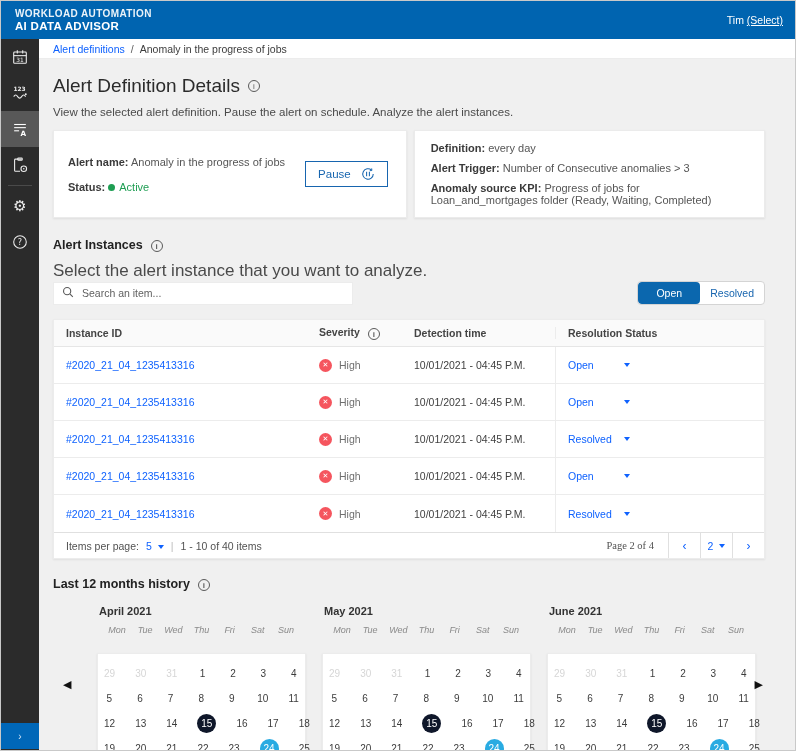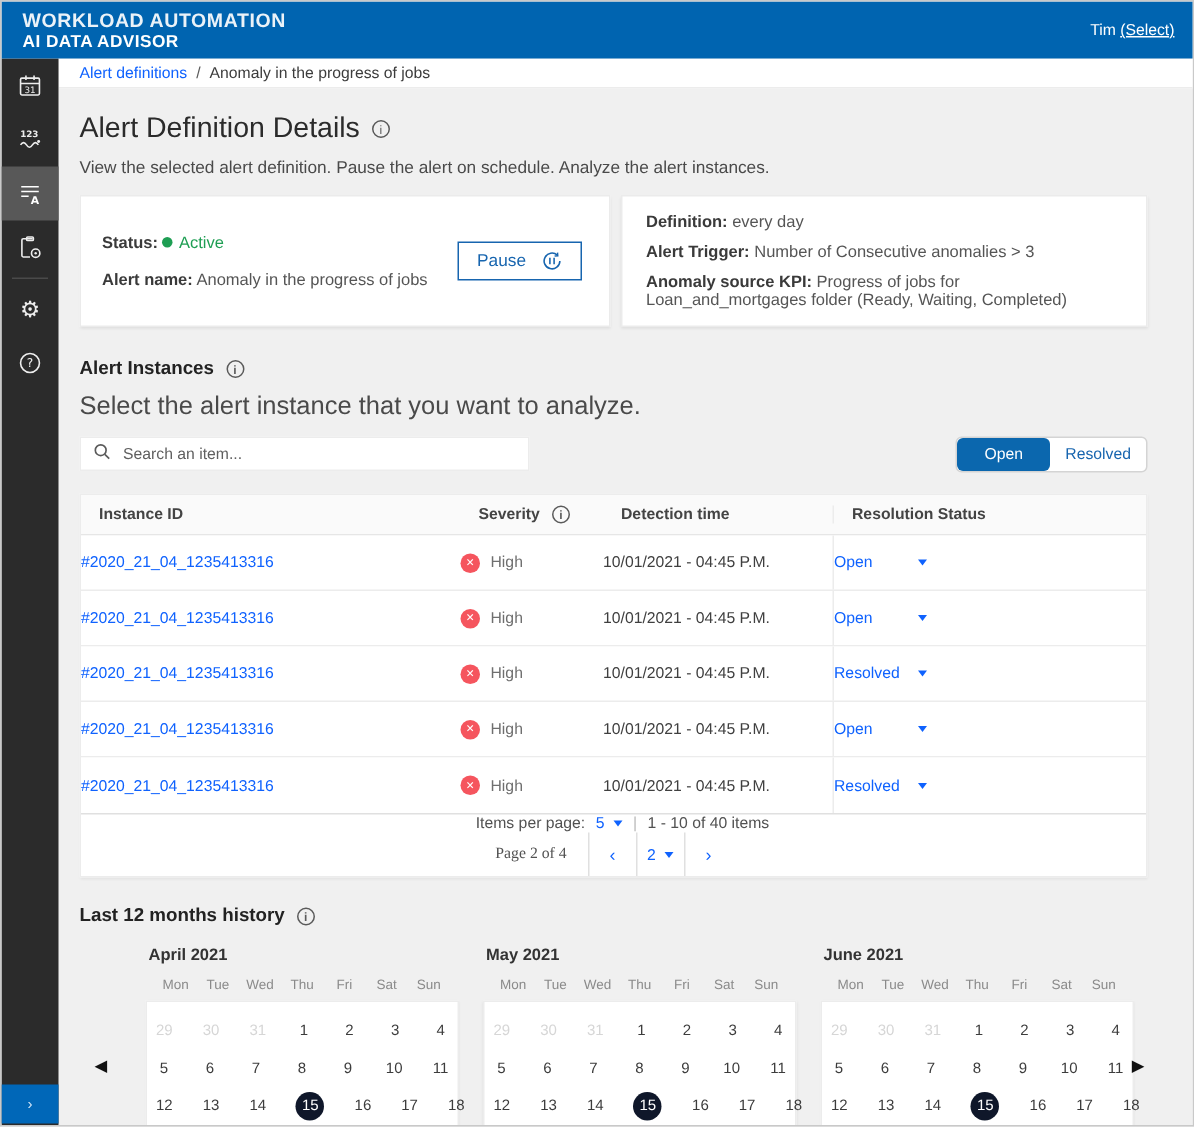--- a/index.html
+++ b/index.html
@@ -10,21 +10,21 @@
     border:1px solid #c9c9c9;
   }
   .app { position:relative; width:796px; height:751px; background:#f0f0f0; }
 
   
   .top-header {
     position:absolute; top:0; left:0; right:0; height:38px;
     background:#0064b0; color:#fff; display:flex; align-items:center;
     justify-content:space-between; padding:0 14px 0 14px; z-index:5;
   }
-  .brand .l1 { font-size:13px; letter-spacing:.4px; font-weight:bold; opacity:.92; }
+  .brand .l1 { font-size:10px; letter-spacing:.4px; font-weight:bold; opacity:.92; }
   .brand .l2 { font-size:11.5px; font-weight:bold; letter-spacing:.3px; margin-top:1px; }
   .user-area { font-size:10.5px; }
   .user-area .logout { text-decoration:underline; cursor:pointer; }
 
   
   .sidebar {
     position:absolute; top:38px; left:0; bottom:0; width:38px;
     background:#2b2b2b; display:flex; flex-direction:column; z-index:4;
   }
   .nav-item {
@@ -78,79 +78,79 @@
   .pause-btn {
     border:1px solid #1765af; background:#fff; color:#1765af; font-size:11.5px;
     padding:5px 12px; display:flex; align-items:center; gap:10px; cursor:pointer; margin-right:4px;
   }
   .pause-btn svg { display:block; }
 
   
   .section-title { font-size:12.5px; font-weight:bold; color:#222; margin-top:20px; }
   .section-sub { font-size:17px; color:#4a4a4a; margin-top:9px; }
 
-  .toolbar-row { display:flex; align-items:flex-start; justify-content:space-between; margin-top:10px; }
+  .toolbar-row { display:flex; align-items:center; justify-content:space-between; }
   .search-box {
     width:300px; height:23px; background:#fff; border:1px solid #ececec;
     display:flex; align-items:center; padding:0 8px; gap:8px;
   }
   .search-box input {
     border:none; outline:none; flex:1; font-size:10.5px; color:#333; background:transparent;
     font-family:"Liberation Sans","DejaVu Sans",sans-serif;
   }
   .search-box input::placeholder { color:#5f5f5f; }
   .seg-group { display:flex; border:1px solid #d4d4d4; border-radius:4px; overflow:hidden; background:#fff; }
   .seg-btn { min-width:62px; height:22px; font-size:10.5px; display:flex; align-items:center; justify-content:center; cursor:pointer; padding:0 10px; }
   .seg-btn.selected { background:#0b67ae; color:#fff; border-radius:4px; }
   .seg-btn.unselected { color:#1765af; }
 
   
   .table-card { background:#fff; margin-top:14px; box-shadow:0 1px 2px rgba(0,0,0,.07); border:1px solid #ececec; }
   .thead { display:flex; background:#fafafa; height:27px; align-items:center; border-bottom:1px solid #e6e6e6; }
   .th { font-size:10.5px; font-weight:bold; color:#444; padding-left:12px; }
   .trow { display:flex; height:37px; align-items:center; border-bottom:1px solid #ececec; background:#fff; }
   .trow:last-child { border-bottom:none; }
-  .td { padding-left:0; font-size:10.5px; color:#3f3f3f; height:100%; display:flex; align-items:center; }
+  .td { padding-left:12px; font-size:10.5px; color:#3f3f3f; height:100%; display:flex; align-items:center; }
   .col-id { flex:0 0 253px; }
   .col-sev { flex:0 0 95px; }
   .col-time { flex:0 0 153px; }
   .col-status { flex:1; border-left:1px solid #ececec; }
   .id-link { color:#0f62fe; cursor:pointer; text-decoration:none; }
   .sev-icon {
     width:13px; height:13px; border-radius:50%; background:#f5555e; color:#fff;
     display:inline-flex; align-items:center; justify-content:center; font-size:7px; margin-right:7px;
   }
   .sev-icon::after { content:"✕"; }
   .sev-text { color:#6f6f6f; }
   .status-link { color:#0f62fe; cursor:pointer; display:inline-block; min-width:50px; }
   .caret {
     display:inline-block; width:0; height:0;
     border-left:3.5px solid transparent; border-right:3.5px solid transparent;
     border-top:4.5px solid currentColor; margin-left:6px; vertical-align:middle;
   }
   .blue { color:#0f62fe; }
 
-  .pagination { display:flex; align-items:center; height:42px; border-top:1px solid #e0e0e0; font-size:10.5px; color:#525252;flex-direction:column; }
+  .pagination { display:flex; align-items:center; height:26px; border-top:1px solid #e0e0e0; font-size:10.5px; color:#525252; }
   .pag-left { display:flex; align-items:center; gap:7px; padding-left:12px; flex:1; }
   .pag-sep { color:#bbb; }
   .pag-right { display:flex; align-items:center; height:100%; }
   .page-info { padding-right:14px;font-family:Liberation Serif, serif; }
   .pg-btn {
     border-left:1px solid #e0e0e0; height:100%; min-width:32px; display:flex;
     align-items:center; justify-content:center; color:#0f62fe; cursor:pointer; font-size:12px;
   }
   .pg-btn.num { font-size:10.5px; }
 
   
   .history-title { margin-top:18px; }
   .calendars { position:relative; margin-top:12px; height:172px; }
   .cal-strip { display:flex; gap:16px; margin-left:44px; }
   .calendar { width:209px; }
   .cal-month { font-size:11px; font-weight:bold; color:#333; margin:2px 0 8px 2px; }
-  .cal-week { display:flex; padding:0 6px; margin-bottom:6px; }
+  .cal-week { display:flex; padding:0 6px; margin-bottom:18px;font-style:italic; }
   .cal-wd { flex:1; text-align:center; font-size:9px; color:#8a8a8a; }
   .cal-grid { background:#fff; box-shadow:0 1px 2px rgba(0,0,0,.08); border:1px solid #ececec; padding:7px 6px; }
   .cal-row { display:flex;gap:20px; }
   .cal-day {
     flex:1; height:25px; line-height:25px; text-align:center; font-size:10px; color:#3c3c3c;
     position:relative; cursor:pointer;
   }
   .cal-day.muted { color:#d6d6d6; cursor:default; }
   .cal-day .pill {
     display:inline-block; width:19px; height:19px; line-height:19px; border-radius:50%;
@@ -251,25 +251,25 @@
 
       <div class="title-row">
         <h1 class="page-title">Alert Definition Details</h1><span class="info-icon"></span>
       </div>
       <div class="page-desc">View the selected alert definition. Pause the alert on schedule. Analyze the alert instances.</div>
 
       <div class="cards-row">
         <div class="card card-left">
           <div class="left-kvs">
             <div class="kv">
-              <b>Status:</b><span class="status-dot"></span><span class="status-active">Active</span>
-            </div>
-            <div class="kv">
               <b>Alert name:</b>
               <span>Anomaly in the progress of jobs</span>
+            </div>
+            <div class="kv">
+              <b>Status:</b><span class="status-dot"></span><span class="status-active">Active</span>
             </div>
           </div>
           <button class="pause-btn">
             <span>Pause</span>
             <span>
               <svg width="14" height="14" viewBox="0 0 16 16" fill="none" stroke="#1765af" stroke-width="1.2">
                 <path d="M14 8 a6 6 0 1 1 -2 -4.5"></path>
                 <path d="M12.2 1.6 L12.4 4 L10 4.2" stroke-width="1.1"></path>
                 <line x1="6.4" y1="5.5" x2="6.4" y2="10.5"></line>
                 <line x1="9.6" y1="5.5" x2="9.6" y2="10.5"></line>

